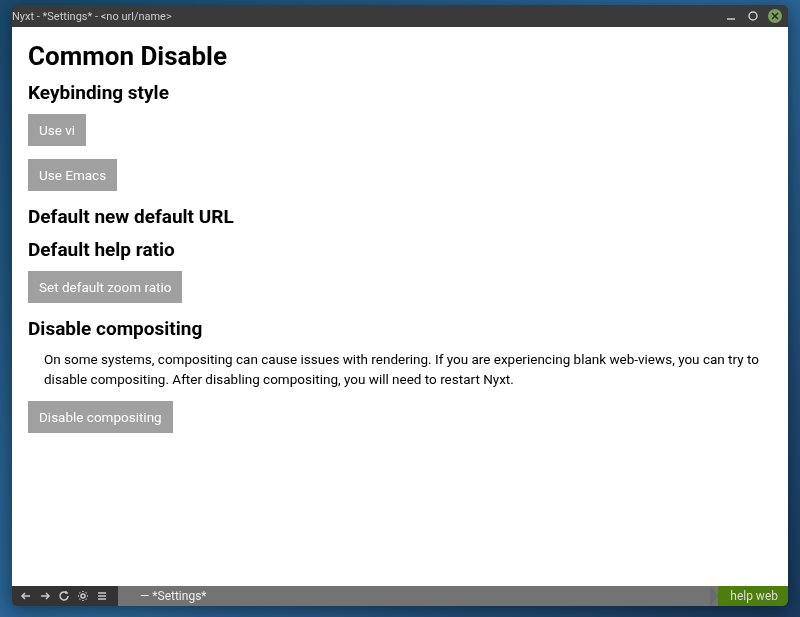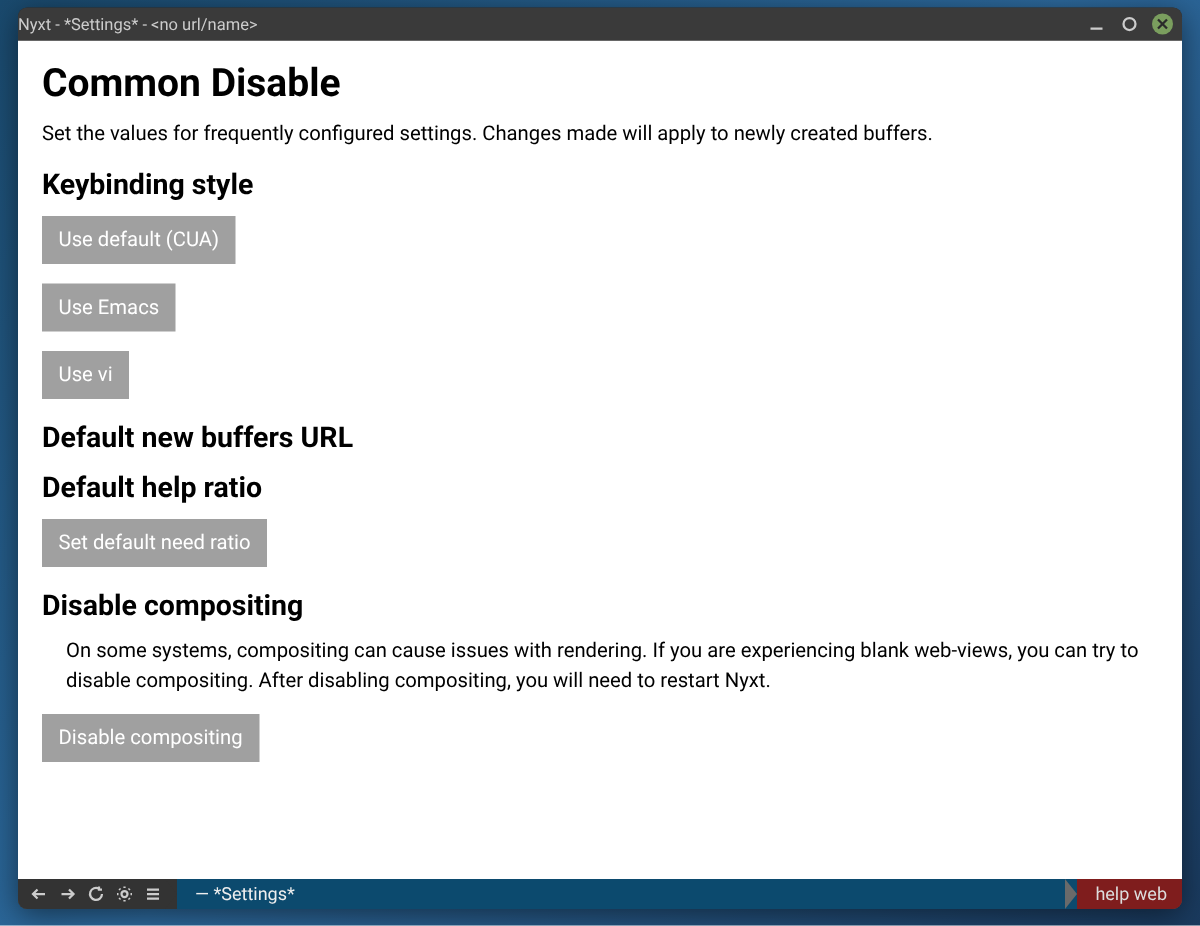--- a/index.html
+++ b/index.html
@@ -125,41 +125,41 @@
       padding-right: 10px;
     }
     .status-icon {
       font-size: 12px;
       color: #ccc;
       display: inline-flex;
       align-items: center;
     }
     .status-mid {
       flex: 1;
-      padding-left: 12px;
-      background: #0c4a6e;
+      padding-left: 22px;
+      background: #737373;
       height: 100%;
       display: flex;
       align-items: center;
       color: #eee;
       position: relative;
     }
     .status-mid::before {
       content: "";
       position: absolute;
       left: -8px;
       top: 0;
       border-top: 10px solid transparent;
       border-bottom: 10px solid transparent;
       border-left: 8px solid #333333;
     }
     .status-right {
       padding-right: 10px;
       padding-left: 12px;
-      background: #7f1d1d;
+      background: #4d7c0f;
       height: 100%;
       display: flex;
       align-items: center;
       color: #ddd;
       position: relative;
     }
     .status-right::before {
       content: "";
       position: absolute;
       left: -8px;
@@ -198,31 +198,29 @@
         <svg class="icon" viewBox="0 0 12 12" style="stroke:#2a2a2a;">
             <line x1="3" y1="3" x2="9" y2="9"></line>
             <line x1="9" y1="3" x2="3" y2="9"></line>
           </svg>
       </span>
     </div>
   </div>
 
   <div class="content">
     <h1>Common Disable</h1>
-    <p class="desc">Set the values for frequently configured settings. Changes made will apply to newly created buffers.</p>
 
     <h2>Keybinding style</h2>
-    <div class="btn-row"><button class="btn">Use default (CUA)</button></div>
+    <div class="btn-row"><button class="btn">Use vi</button></div>
     <div class="btn-row"><button class="btn">Use Emacs</button></div>
-    <div class="btn-row"><button class="btn">Use vi</button></div>
-
-    <h2>Default new buffers URL</h2>
+
+    <h2>Default new default URL</h2>
 
     <h2>Default help ratio</h2>
-    <div class="btn-row"><button class="btn">Set default need ratio</button></div>
+    <div class="btn-row"><button class="btn">Set default zoom ratio</button></div>
 
     <h2>Disable compositing</h2>
     <p class="section-text">On some systems, compositing can cause issues with rendering. If you are experiencing blank web-views, you can try to disable compositing. After disabling compositing, you will need to restart Nyxt.</p>
     <div class="btn-row"><button class="btn">Disable compositing</button></div>
   </div>
 
   <div class="statusbar">
     <div class="status-left">
       <span class="status-icon">
         <svg class="icon" viewBox="0 0 12 12">

